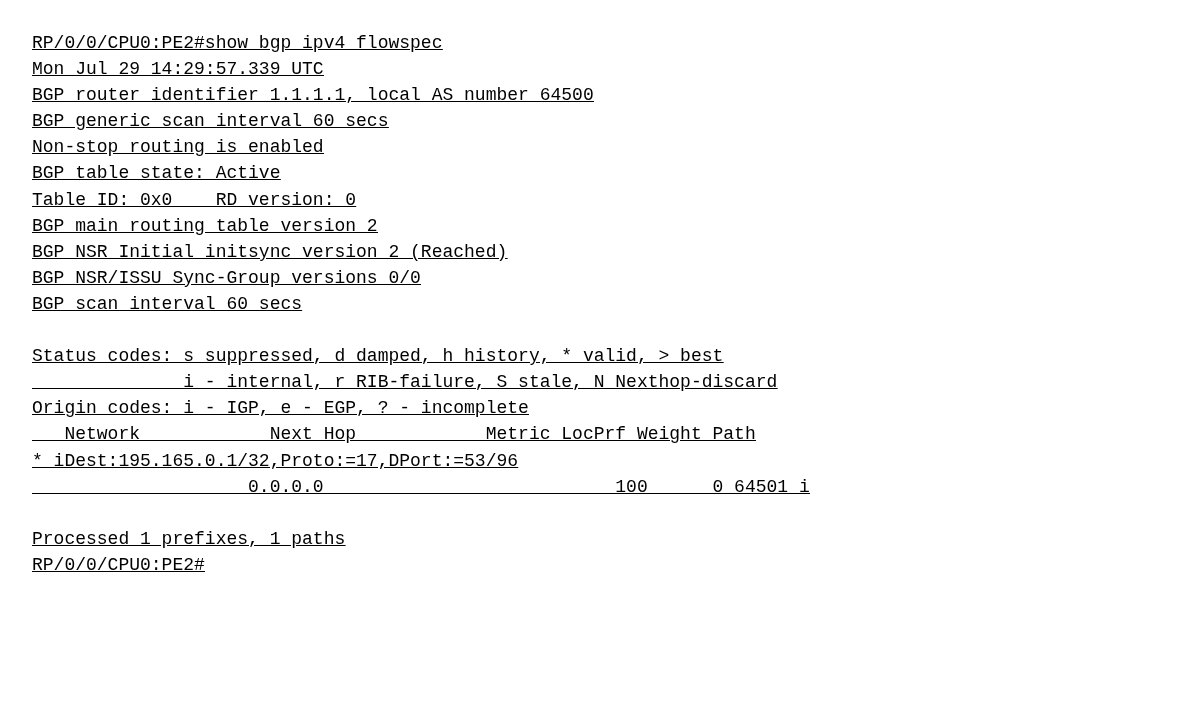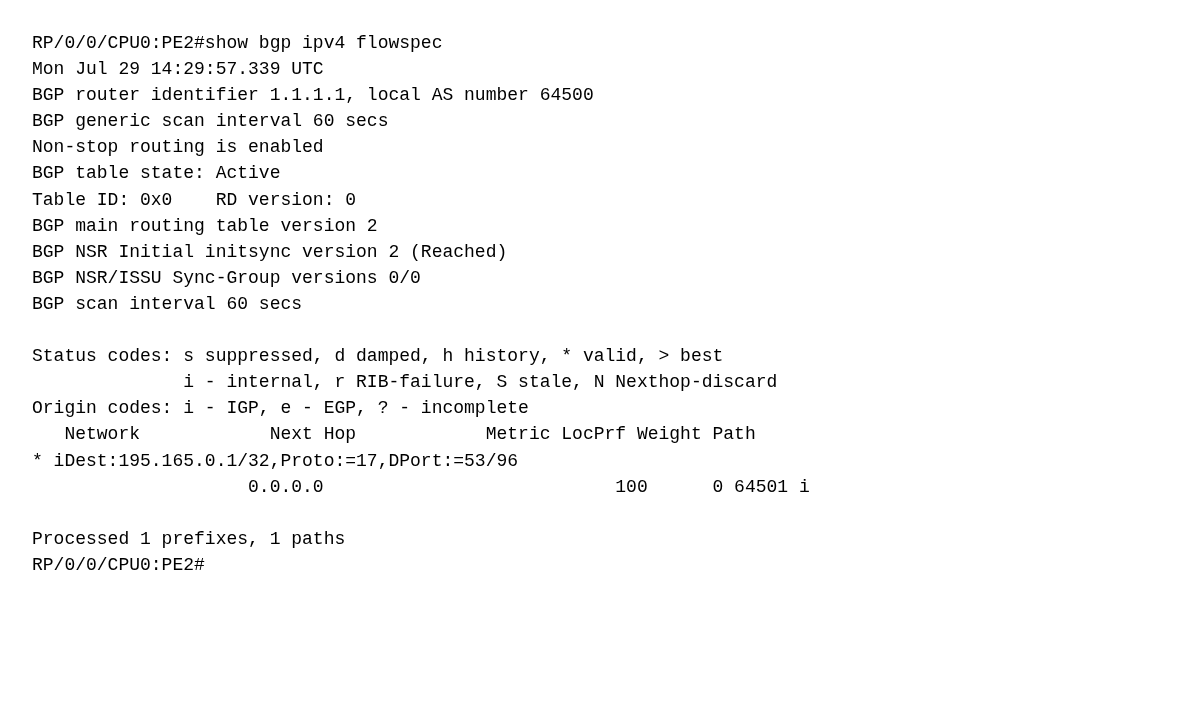--- a/index.html
+++ b/index.html
@@ -1,18 +1,19 @@
 <!DOCTYPE html>
 <html><head>
   <meta charset="utf-8">
   <style>
     * {
       margin: 4px;
       padding: 0;
       box-sizing: border-box;
+      text-decoration: underline;
     }
 
     body {
       background-color: #ffffff;
       font-family: 'Courier New', Courier, monospace;
       font-size: 18px;
       line-height: 1.45;
       color: #000000;
       width: 1200px;
       min-height: 711px;

